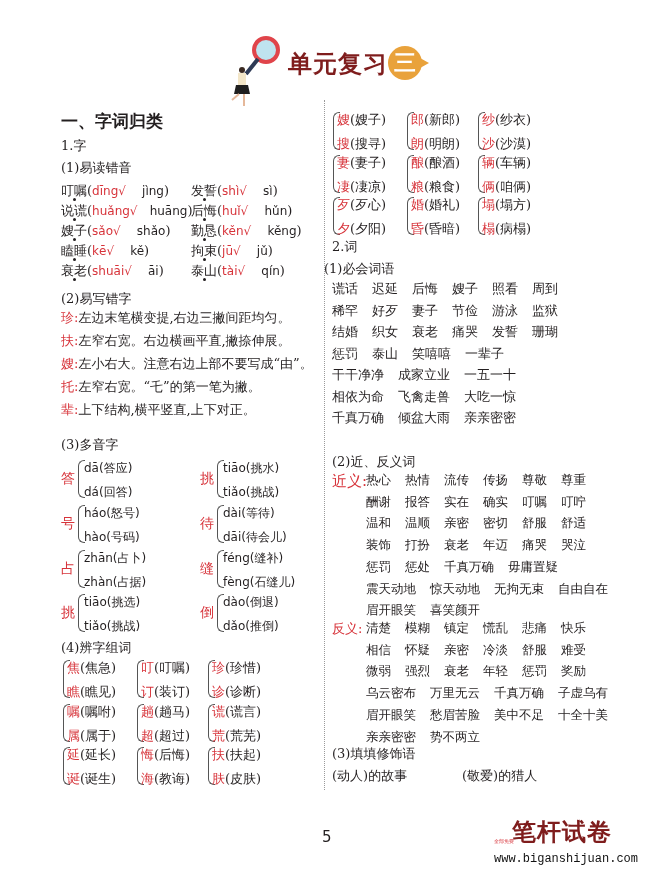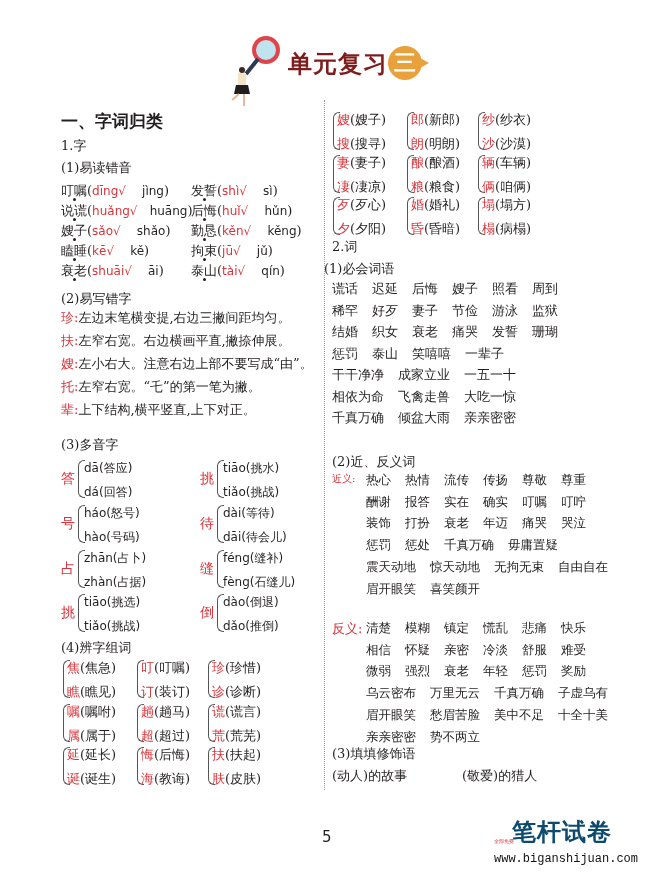--- a/index.html
+++ b/index.html
@@ -16,21 +16,21 @@
   .t{font-size:13px;line-height:26px;white-space:nowrap;}
   .py{font-family:"DejaVu Sans","Liberation Sans",sans-serif;font-size:12px;}
   .dot{position:relative;}
   .dot:after{content:"";position:absolute;left:50%;bottom:-3px;width:3px;height:3px;margin-left:-1.5px;border-radius:50%;background:#231f20;}
   .divider{position:absolute;left:324px;top:100px;height:690px;border-left:1px dotted #9a9a9a;}
   .brace{position:absolute;width:6px;border:1px solid #555;border-right:none;border-radius:6px 0 0 6px;}
   .grp{position:absolute;font-size:13px;}
   .grp .row{height:24px;line-height:24px;white-space:nowrap;}
   .words span{display:inline-block;margin-right:14px;}
   .page-num{position:absolute;left:322px;top:828px;font-family:"DejaVu Sans",sans-serif;font-size:15px;}
-  .logo{position:absolute;left:512px;top:816px;font-family:"DejaVu Sans",sans-serif;font-size:24px;font-weight:bold;color:#0c4a6e;letter-spacing:1px;}
+  .logo{position:absolute;left:512px;top:816px;font-family:"DejaVu Sans",sans-serif;font-size:24px;font-weight:bold;color:#7f1d1d;letter-spacing:1px;}
   .logo-small{position:absolute;left:494px;top:838px;font-size:5px;color:#d7333a;font-family:"DejaVu Sans",sans-serif;}
   .url{position:absolute;left:494px;top:852px;font-family:Liberation Mono, monospace;font-size:12px;color:#111;}
 </style>
 </head>
 <body>
 
 <div class="hdr">
   <svg class="abs" style="left:0;top:0" width="60" height="72">
     <circle cx="38" cy="14" r="12" fill="#bfe3ef" stroke="#e0444a" stroke-width="4"></circle>
     <line x1="30" y1="23" x2="18" y2="38" stroke="#2e3a55" stroke-width="4"></line>
@@ -238,24 +238,25 @@
   <div><span>谎话</span><span>迟延</span><span>后悔</span><span>嫂子</span><span>照看</span><span>周到</span></div>
   <div><span>稀罕</span><span>好歹</span><span>妻子</span><span>节俭</span><span>游泳</span><span>监狱</span></div>
   <div><span>结婚</span><span>织女</span><span>衰老</span><span>痛哭</span><span>发誓</span><span>珊瑚</span></div>
   <div><span>惩罚</span><span>泰山</span><span>笑嘻嘻</span><span>一辈子</span></div>
   <div><span>干干净净</span><span>成家立业</span><span>一五一十</span></div>
   <div><span>相依为命</span><span>飞禽走兽</span><span>大吃一惊</span></div>
   <div><span>千真万确</span><span>倾盆大雨</span><span>亲亲密密</span></div>
 </div>
 
 <div class="abs t" style="left:332px;top:449px">(2)近、反义词</div>
-<div class="abs red" style="left:332px;top:472px;font-size:10px">近义:</div>
+<div class="abs red" style="left:332px;top:472px;font-size:15px">近义:</div>
 <div class="abs words" style="left:366px;top:469px;font-size:12.5px;line-height:21.7px">
   <div><span>热心</span><span>热情</span><span>流传</span><span>传扬</span><span>尊敬</span><span>尊重</span></div>
   <div><span>酬谢</span><span>报答</span><span>实在</span><span>确实</span><span>叮嘱</span><span>叮咛</span></div>
+  <div><span>温和</span><span>温顺</span><span>亲密</span><span>密切</span><span>舒服</span><span>舒适</span></div>
   <div><span>装饰</span><span>打扮</span><span>衰老</span><span>年迈</span><span>痛哭</span><span>哭泣</span></div>
   <div><span>惩罚</span><span>惩处</span><span>千真万确</span><span>毋庸置疑</span></div>
   <div><span>震天动地</span><span>惊天动地</span><span>无拘无束</span><span>自由自在</span></div>
   <div><span>眉开眼笑</span><span>喜笑颜开</span></div>
 </div>
 
 <div class="abs red" style="left:332px;top:620px;font-size:13px">反义:</div>
 <div class="abs words" style="left:366px;top:617px;font-size:12.5px;line-height:21.7px">
   <div><span>清楚</span><span>模糊</span><span>镇定</span><span>慌乱</span><span>悲痛</span><span>快乐</span></div>
   <div><span>相信</span><span>怀疑</span><span>亲密</span><span>冷淡</span><span>舒服</span><span>难受</span></div>

